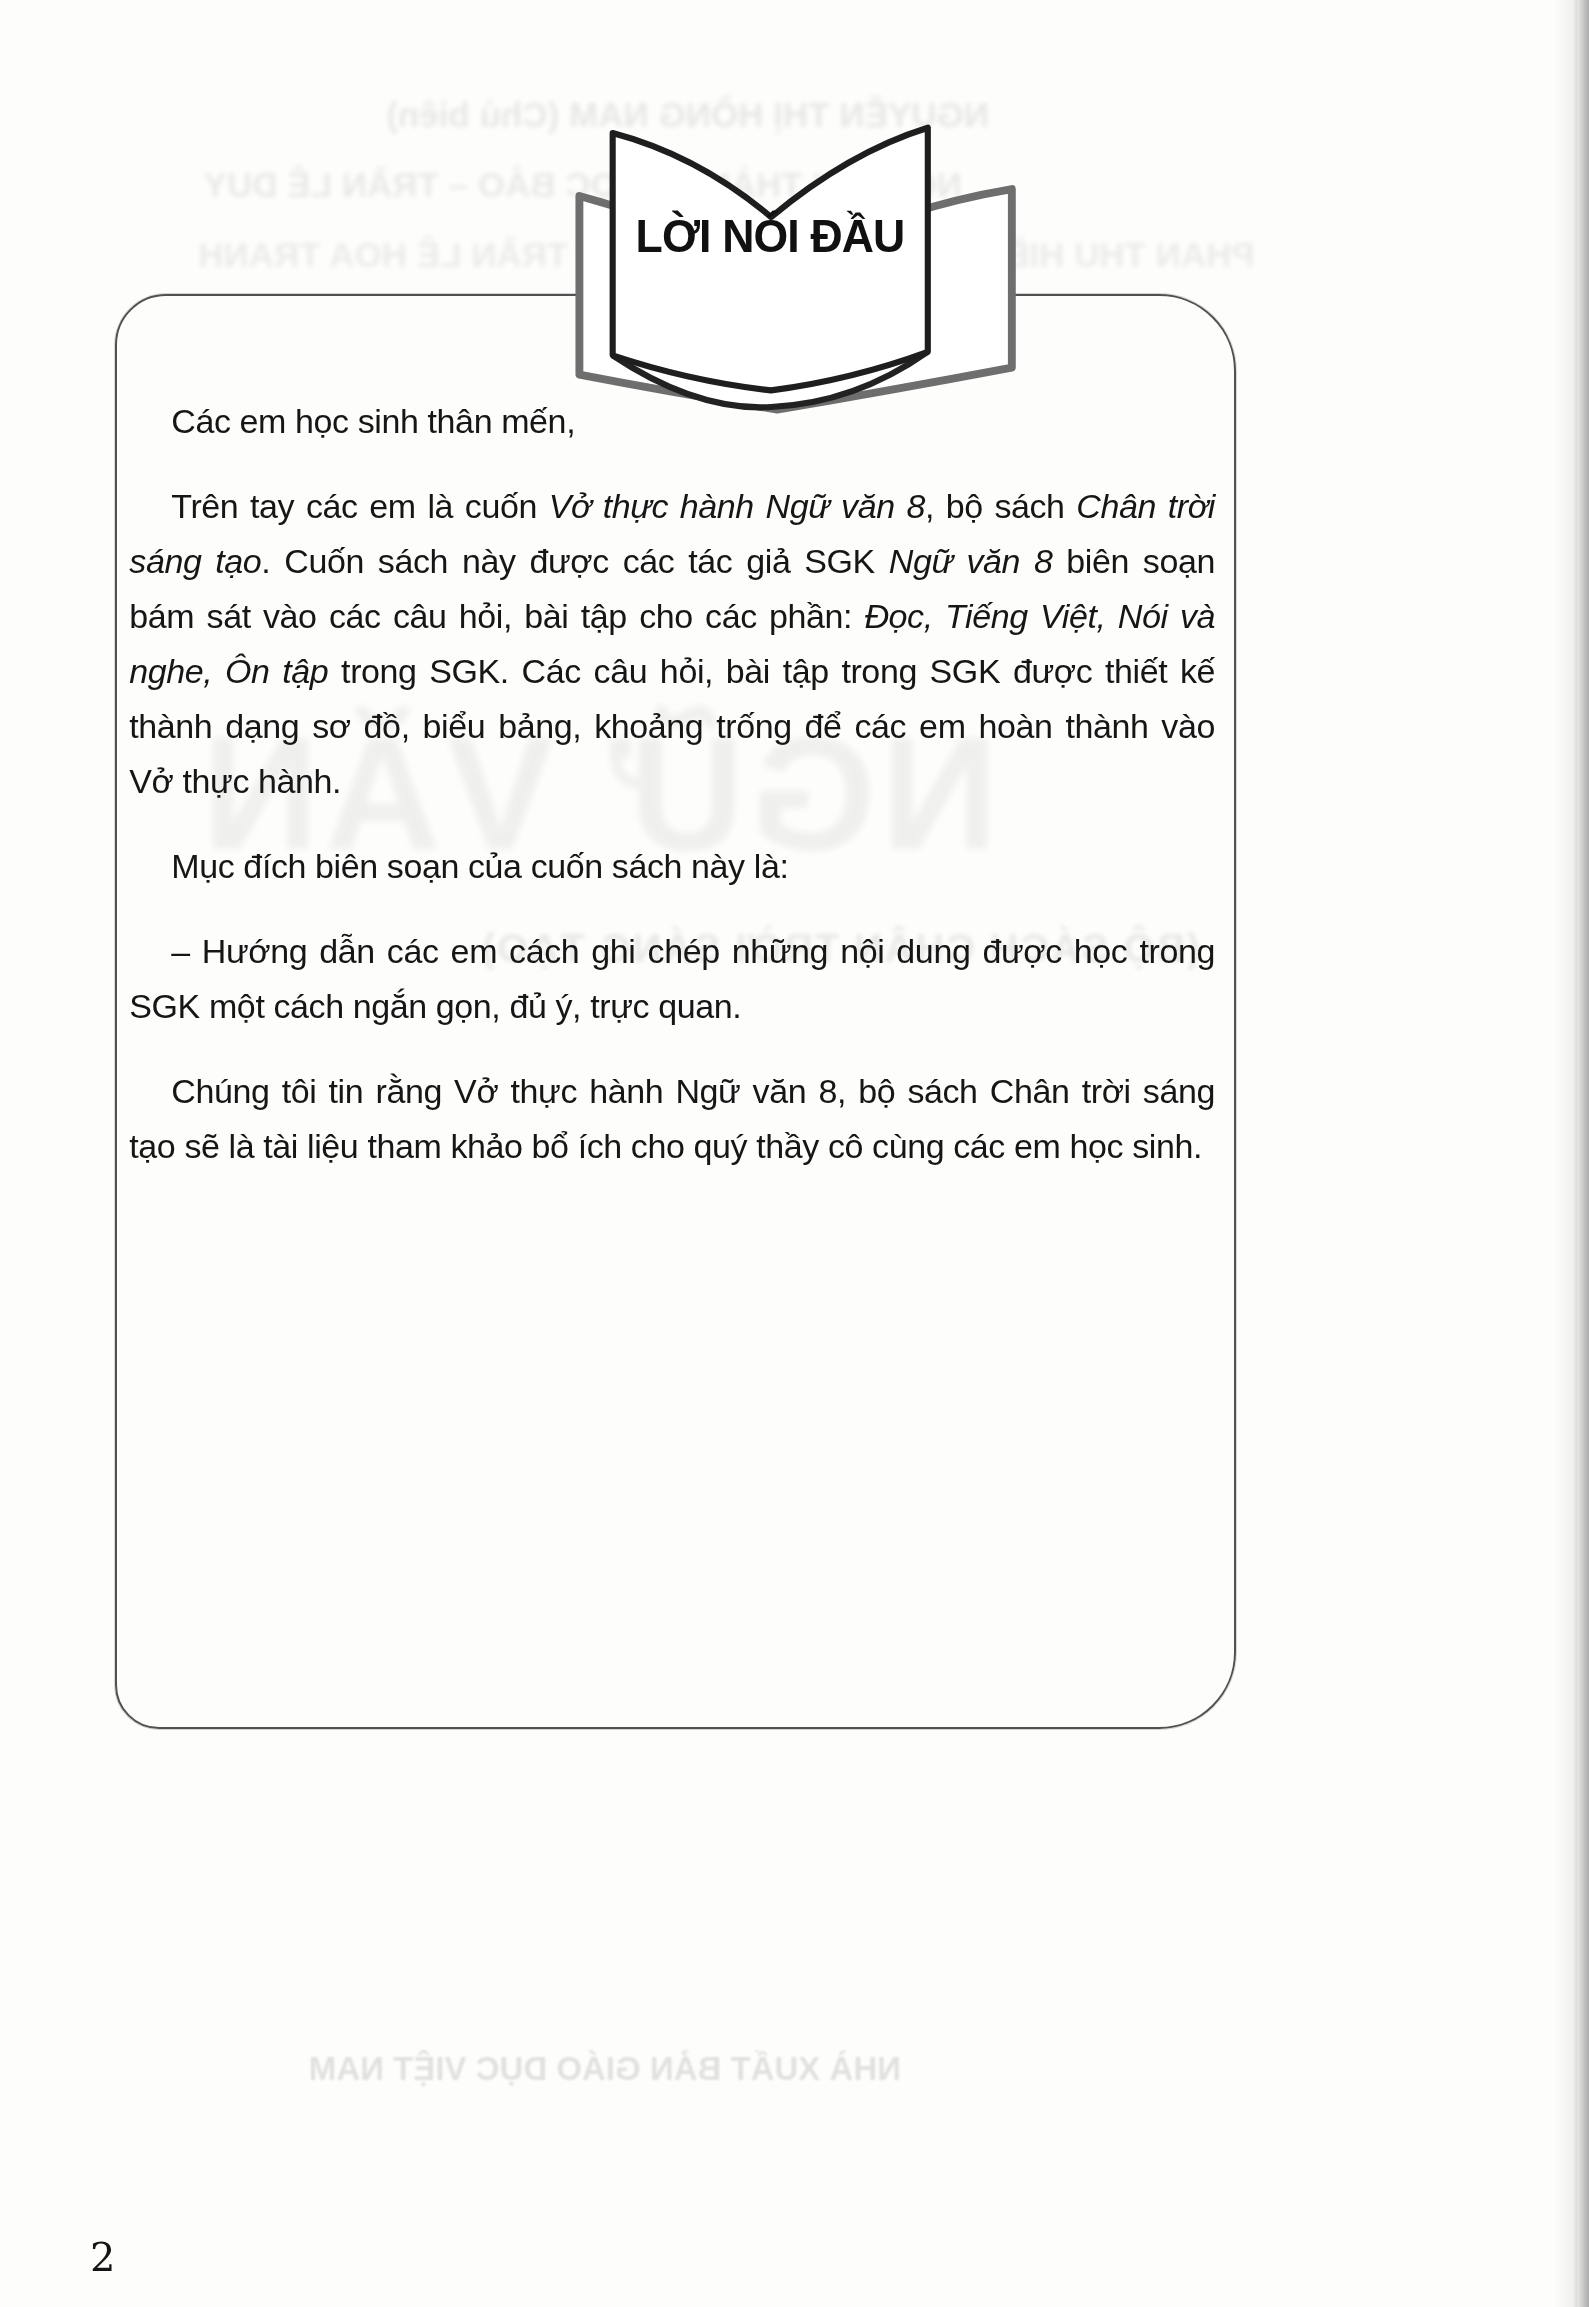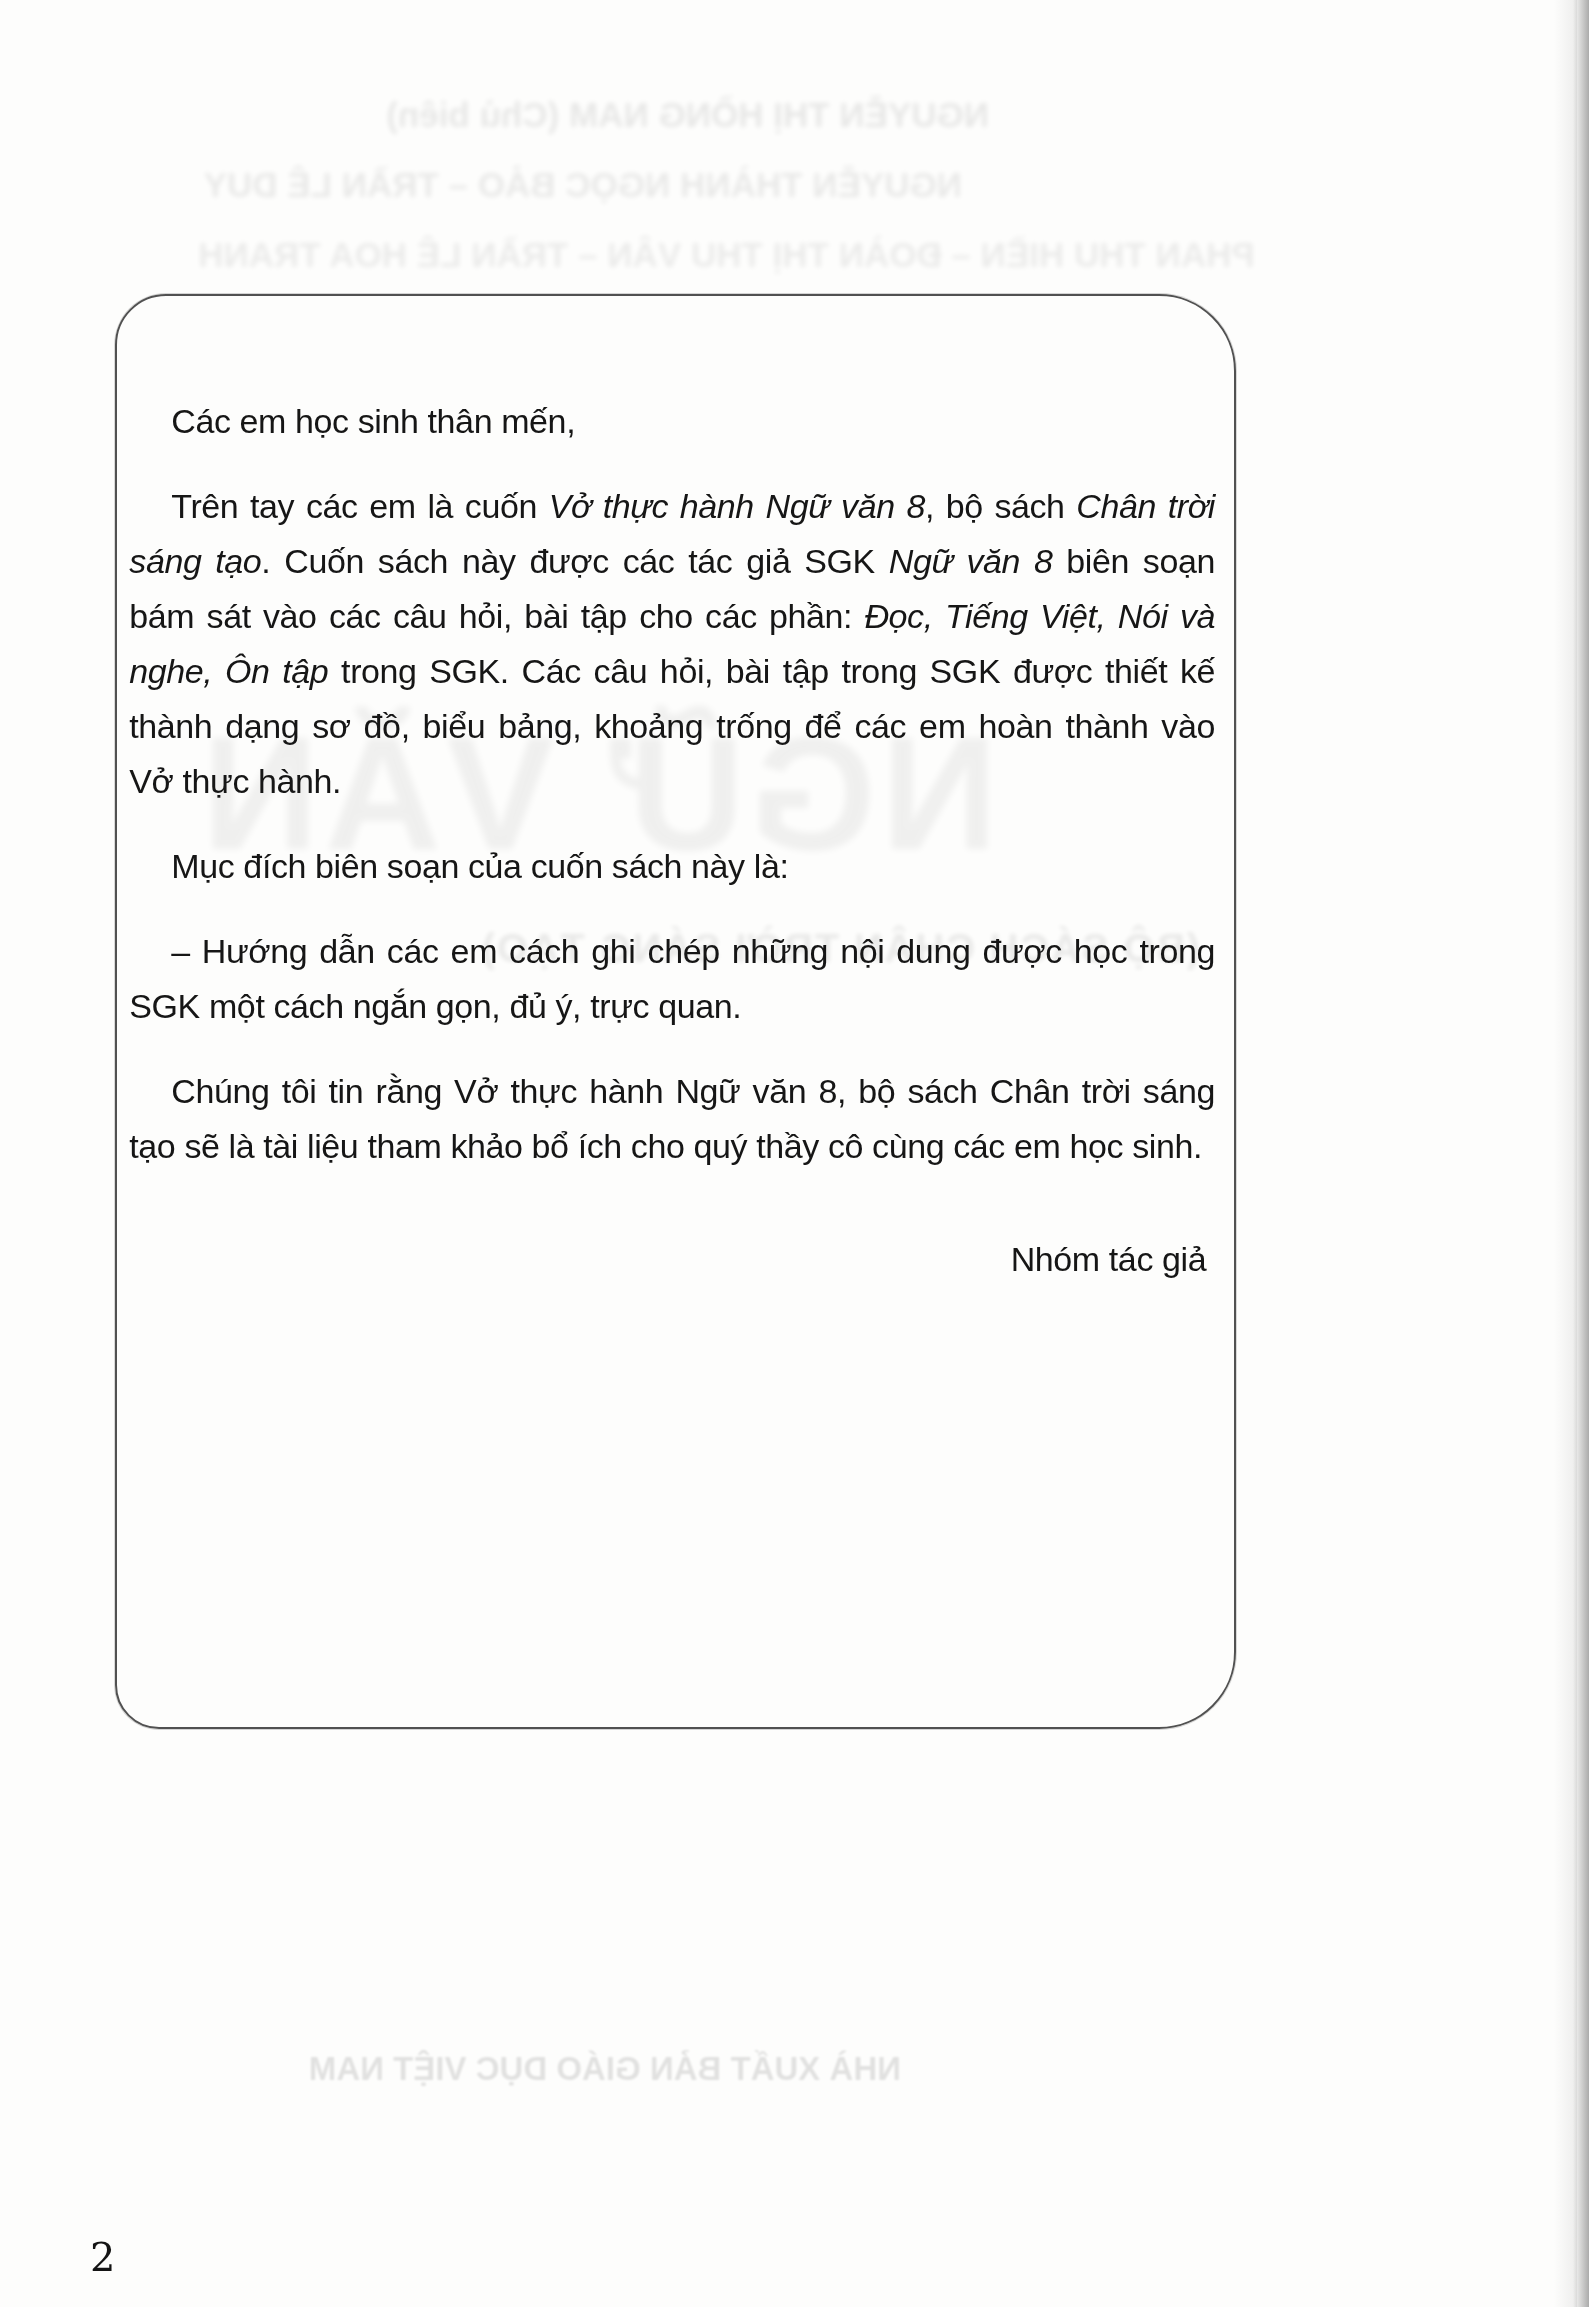--- a/index.html
+++ b/index.html
@@ -112,23 +112,33 @@
   <div class="ghost ghost-series">(BỘ SÁCH CHÂN TRỜI SÁNG TẠO)</div>
   <div class="ghost ghost-pub">NHÀ XUẤT BẢN GIÁO DỤC VIỆT NAM</div>
 
   <div class="preface-box">
     <div class="preface-text">
         <p><span>Các em học sinh thân mến,</span></p>
         <p><span>Trên tay các em là cuốn </span><i>Vở thực hành Ngữ văn 8</i><span>, bộ sách </span><i>Chân trời sáng tạo</i><span>. Cuốn sách này được các tác giả SGK </span><i>Ngữ văn 8</i><span> biên soạn bám sát vào các câu hỏi, bài tập cho các phần: </span><i>Đọc, Tiếng Việt, Nói và nghe, Ôn tập</i><span> trong SGK. Các câu hỏi, bài tập trong SGK được thiết kế thành dạng sơ đồ, biểu bảng, khoảng trống để các em hoàn thành vào Vở thực hành.</span></p>
         <p><span>Mục đích biên soạn của cuốn sách này là:</span></p>
         <p><span>– Hướng dẫn các em cách ghi chép những nội dung được học trong SGK một cách ngắn gọn, đủ ý, trực quan.</span></p>
         <p><span>Chúng tôi tin rằng Vở thực hành Ngữ văn 8, bộ sách Chân trời sáng tạo sẽ là tài liệu tham khảo bổ ích cho quý thầy cô cùng các em học sinh.</span></p>
-        <p class="signature">Nhóm tác giả</p>
       </div>
   </div>
 
+  <div class="banner">
+    <svg viewBox="0 0 540 345" width="473" height="302" xmlns="http://www.w3.org/2000/svg">
+
+      <path d="M14,96 Q125,126 240,180 Q365,112 508,88 L508,292 Q370,318 240,340 Q118,320 14,300 Z" fill="#ffffff" stroke="#6e6e6e" stroke-width="9" stroke-linejoin="round"></path>
+
+      <path d="M52,278 Q148,342 233,337 Q328,333 412,274" fill="#ffffff" stroke="#222222" stroke-width="7"></path>
+
+      <path d="M52,24 Q150,50 233,120 Q322,46 412,18 L412,274 Q325,306 233,318 Q142,308 52,278 Z" fill="#ffffff" stroke="#1e1e1e" stroke-width="7" stroke-linejoin="round"></path>
+    </svg>
+    <div class="banner-title">LỜI NÓI ĐẦU</div>
+  </div>
 
   <div class="page-number">2</div>
 
   <div class="edge-shadow-soft"></div>
   <div class="edge-shadow"></div>
 </div>
 
 
 </body></html>

